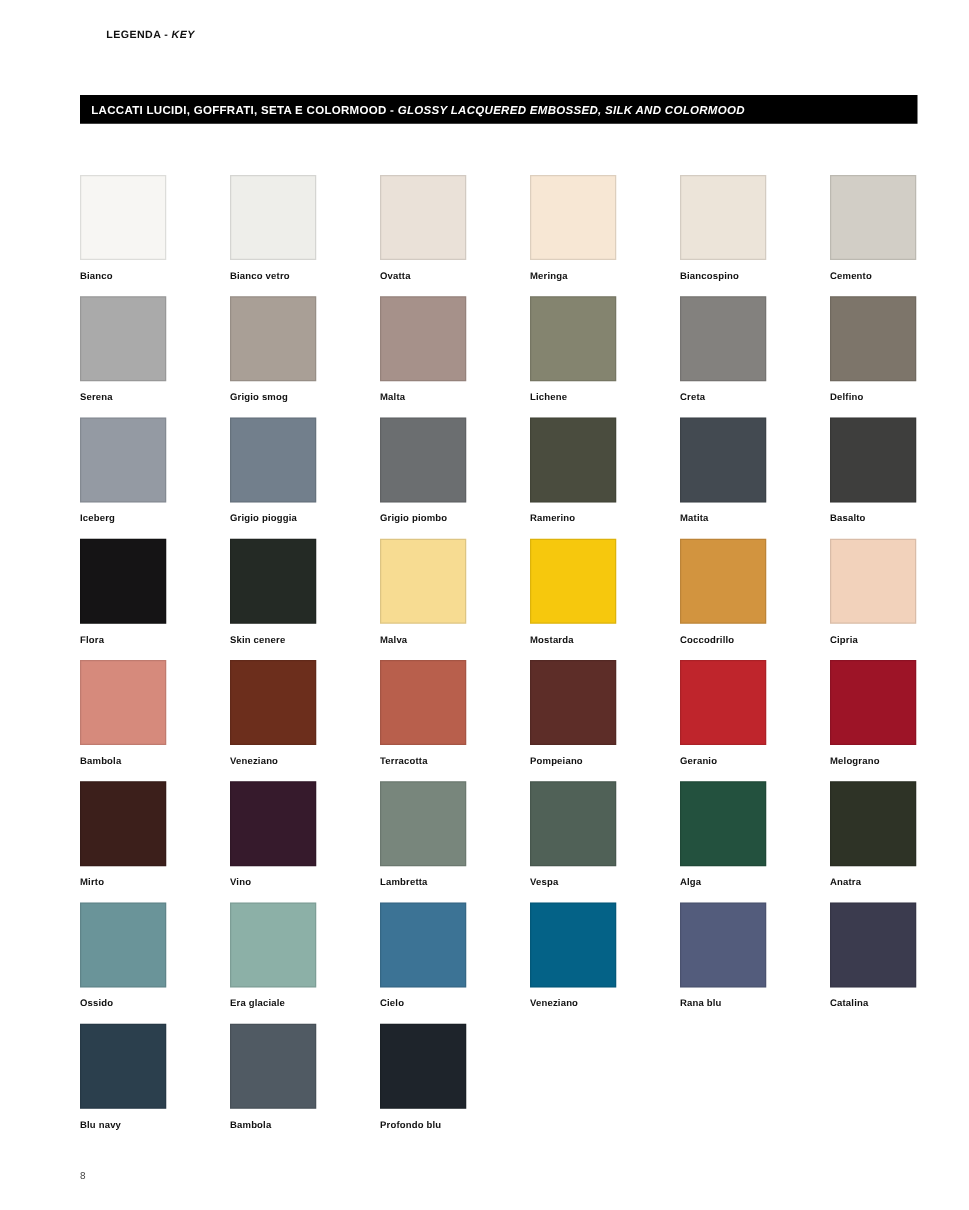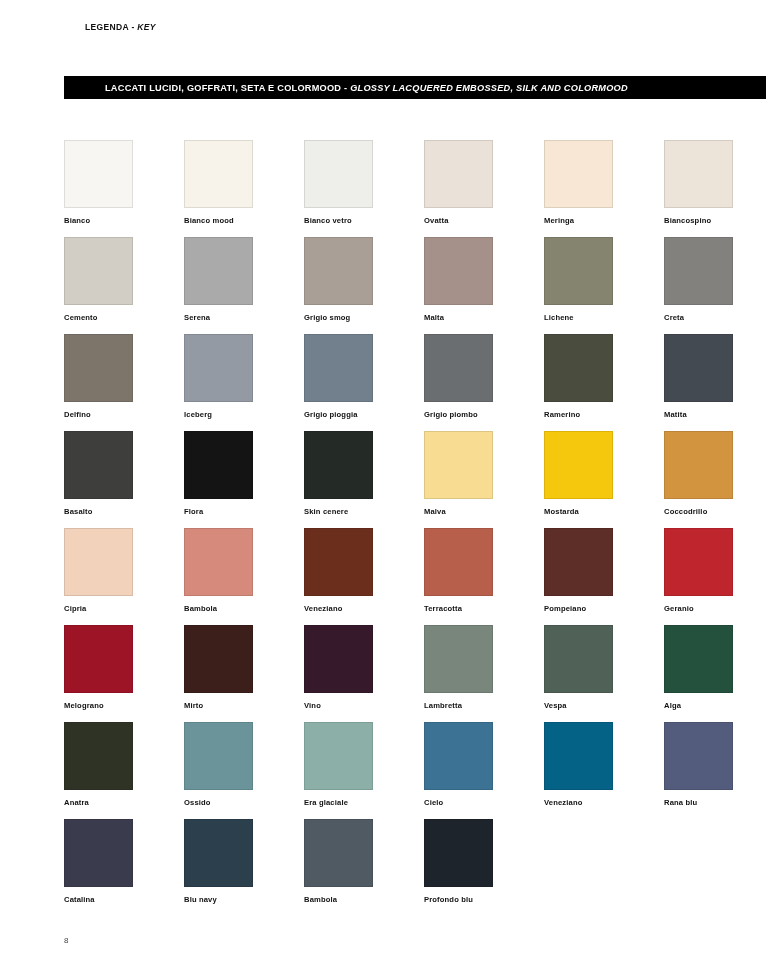--- a/index.html
+++ b/index.html
@@ -43,21 +43,20 @@
   
   .title-banner {
     position: absolute;
     left: 64px;
     top: 76px;
     width: 670px;
     height: 23px;
     background: #000000;
     display: flex;
     align-items: center;
-    padding-left: 32px;
   }
   .title-banner .banner-text {
     padding-left: 9px;
     font-size: 9.2px;
     font-weight: bold;
     color: #ffffff;
     letter-spacing: 0.25px;
     white-space: nowrap;
   }
   .title-banner .banner-text .banner-en {
@@ -119,24 +118,20 @@
       <span>LACCATI LUCIDI, GOFFRATI, SETA E COLORMOOD - </span><span class="banner-en">GLOSSY LACQUERED EMBOSSED, SILK AND COLORMOOD</span>
     </div>
   </div>
 
   <div class="swatch-grid">
       <div class="swatch-cell">
         <div class="swatch-chip" style="background: rgb(247, 246, 243);"></div>
         <div class="swatch-label">Bianco</div>
       </div>
       <div class="swatch-cell">
-        <div class="swatch-chip" style="background: rgb(247, 243, 234);"></div>
-        <div class="swatch-label">Bianco mood</div>
-      </div>
-      <div class="swatch-cell">
         <div class="swatch-chip" style="background: rgb(238, 238, 234);"></div>
         <div class="swatch-label">Bianco vetro</div>
       </div>
       <div class="swatch-cell">
         <div class="swatch-chip" style="background: rgb(234, 225, 216);"></div>
         <div class="swatch-label">Ovatta</div>
       </div>
       <div class="swatch-cell">
         <div class="swatch-chip" style="background: rgb(247, 231, 212);"></div>
         <div class="swatch-label">Meringa</div>

